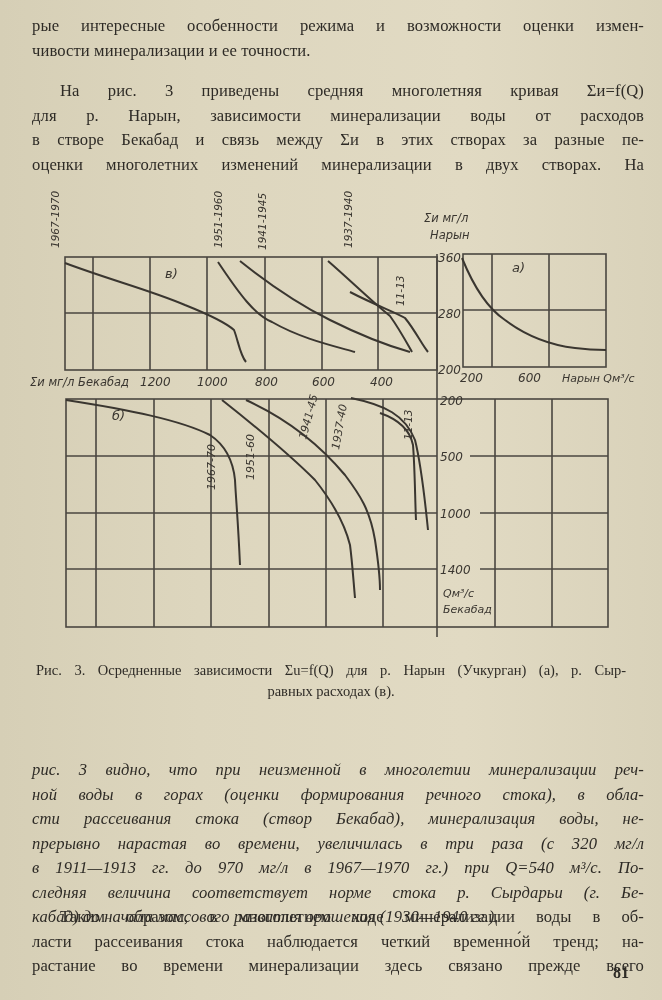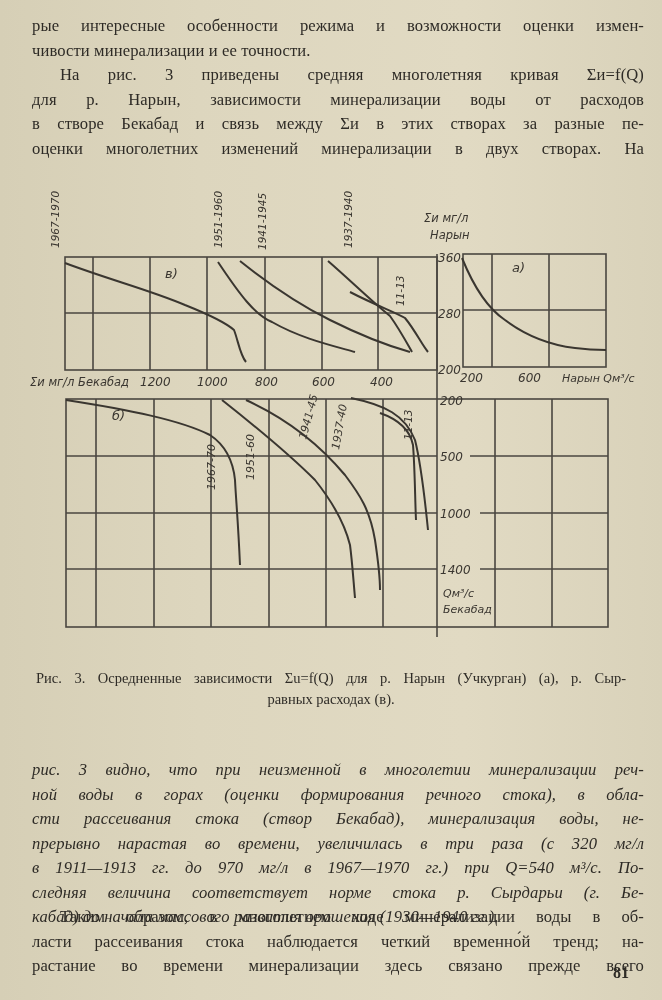--- a/index.html
+++ b/index.html
@@ -7,37 +7,37 @@
     width:662px; height:1000px; overflow:hidden;
     background:#dcd5bd;
     font-family:"Liberation Serif", serif;
     color:#2e2b26;
     position:relative;
   }
   .page { position:absolute; inset:0; background:linear-gradient(90deg,#d6cfb6 0%,#ddd6be 30%,#e1dac3 70%,#d9d2ba 100%); }
   .text-block { position:absolute; left:32px; width:612px; font-size:16.6px; line-height:24.5px; text-align:justify; letter-spacing:0.1px; }
   .line { display:block; text-align:justify; text-align-last:justify; white-space:nowrap; }
   .line.last { text-align-last:left; }
-  .caption { position:absolute; left:36px; width:590px; top:660px; font-size:14.5px; line-height:21px;margin-top:8px; }
+  .caption { position:absolute; left:36px; width:590px; top:660px; font-size:14.5px; line-height:21px; }
   .caption .line { text-align-last:justify; }
   .caption .center { text-align-last:center; }
   .page-num { position:absolute; right:33px; top:964px; font-size:16px; font-weight:bold; }
   svg text { font-family:"DejaVu Sans", sans-serif; font-style:italic; fill:#3a3630; }
 </style>
 </head>
 <body>
 
 <div class="page">
 
   <div class="text-block" style="top:14px;">
     <span class="line">рые интересные особенности режима и возможности оценки измен-</span>
     <span class="line last">чивости минерализации и ее точности.</span>
   </div>
 
-  <div class="text-block" style="top:63px;">
+  <div class="text-block" style="top:79px;">
     <span class="line" style="padding-left:28px;">На рис. 3 приведены средняя многолетняя кривая Σи=f(Q)</span>
     <span class="line">для р. Нарын, зависимости минерализации воды от расходов</span>
     <span class="line">в створе Бекабад и связь между Σи в этих створах за разные пе-</span>
     <span class="line">оценки многолетних изменений минерализации в двух створах. На</span>
   </div>
 
   <svg style="position:absolute;left:0;top:170px;" width="662" height="480" viewBox="0 170 662 480">
     <g stroke="#4a4640" fill="none" stroke-width="1.6">
 
       <rect x="65" y="257" width="372" height="113"></rect>

